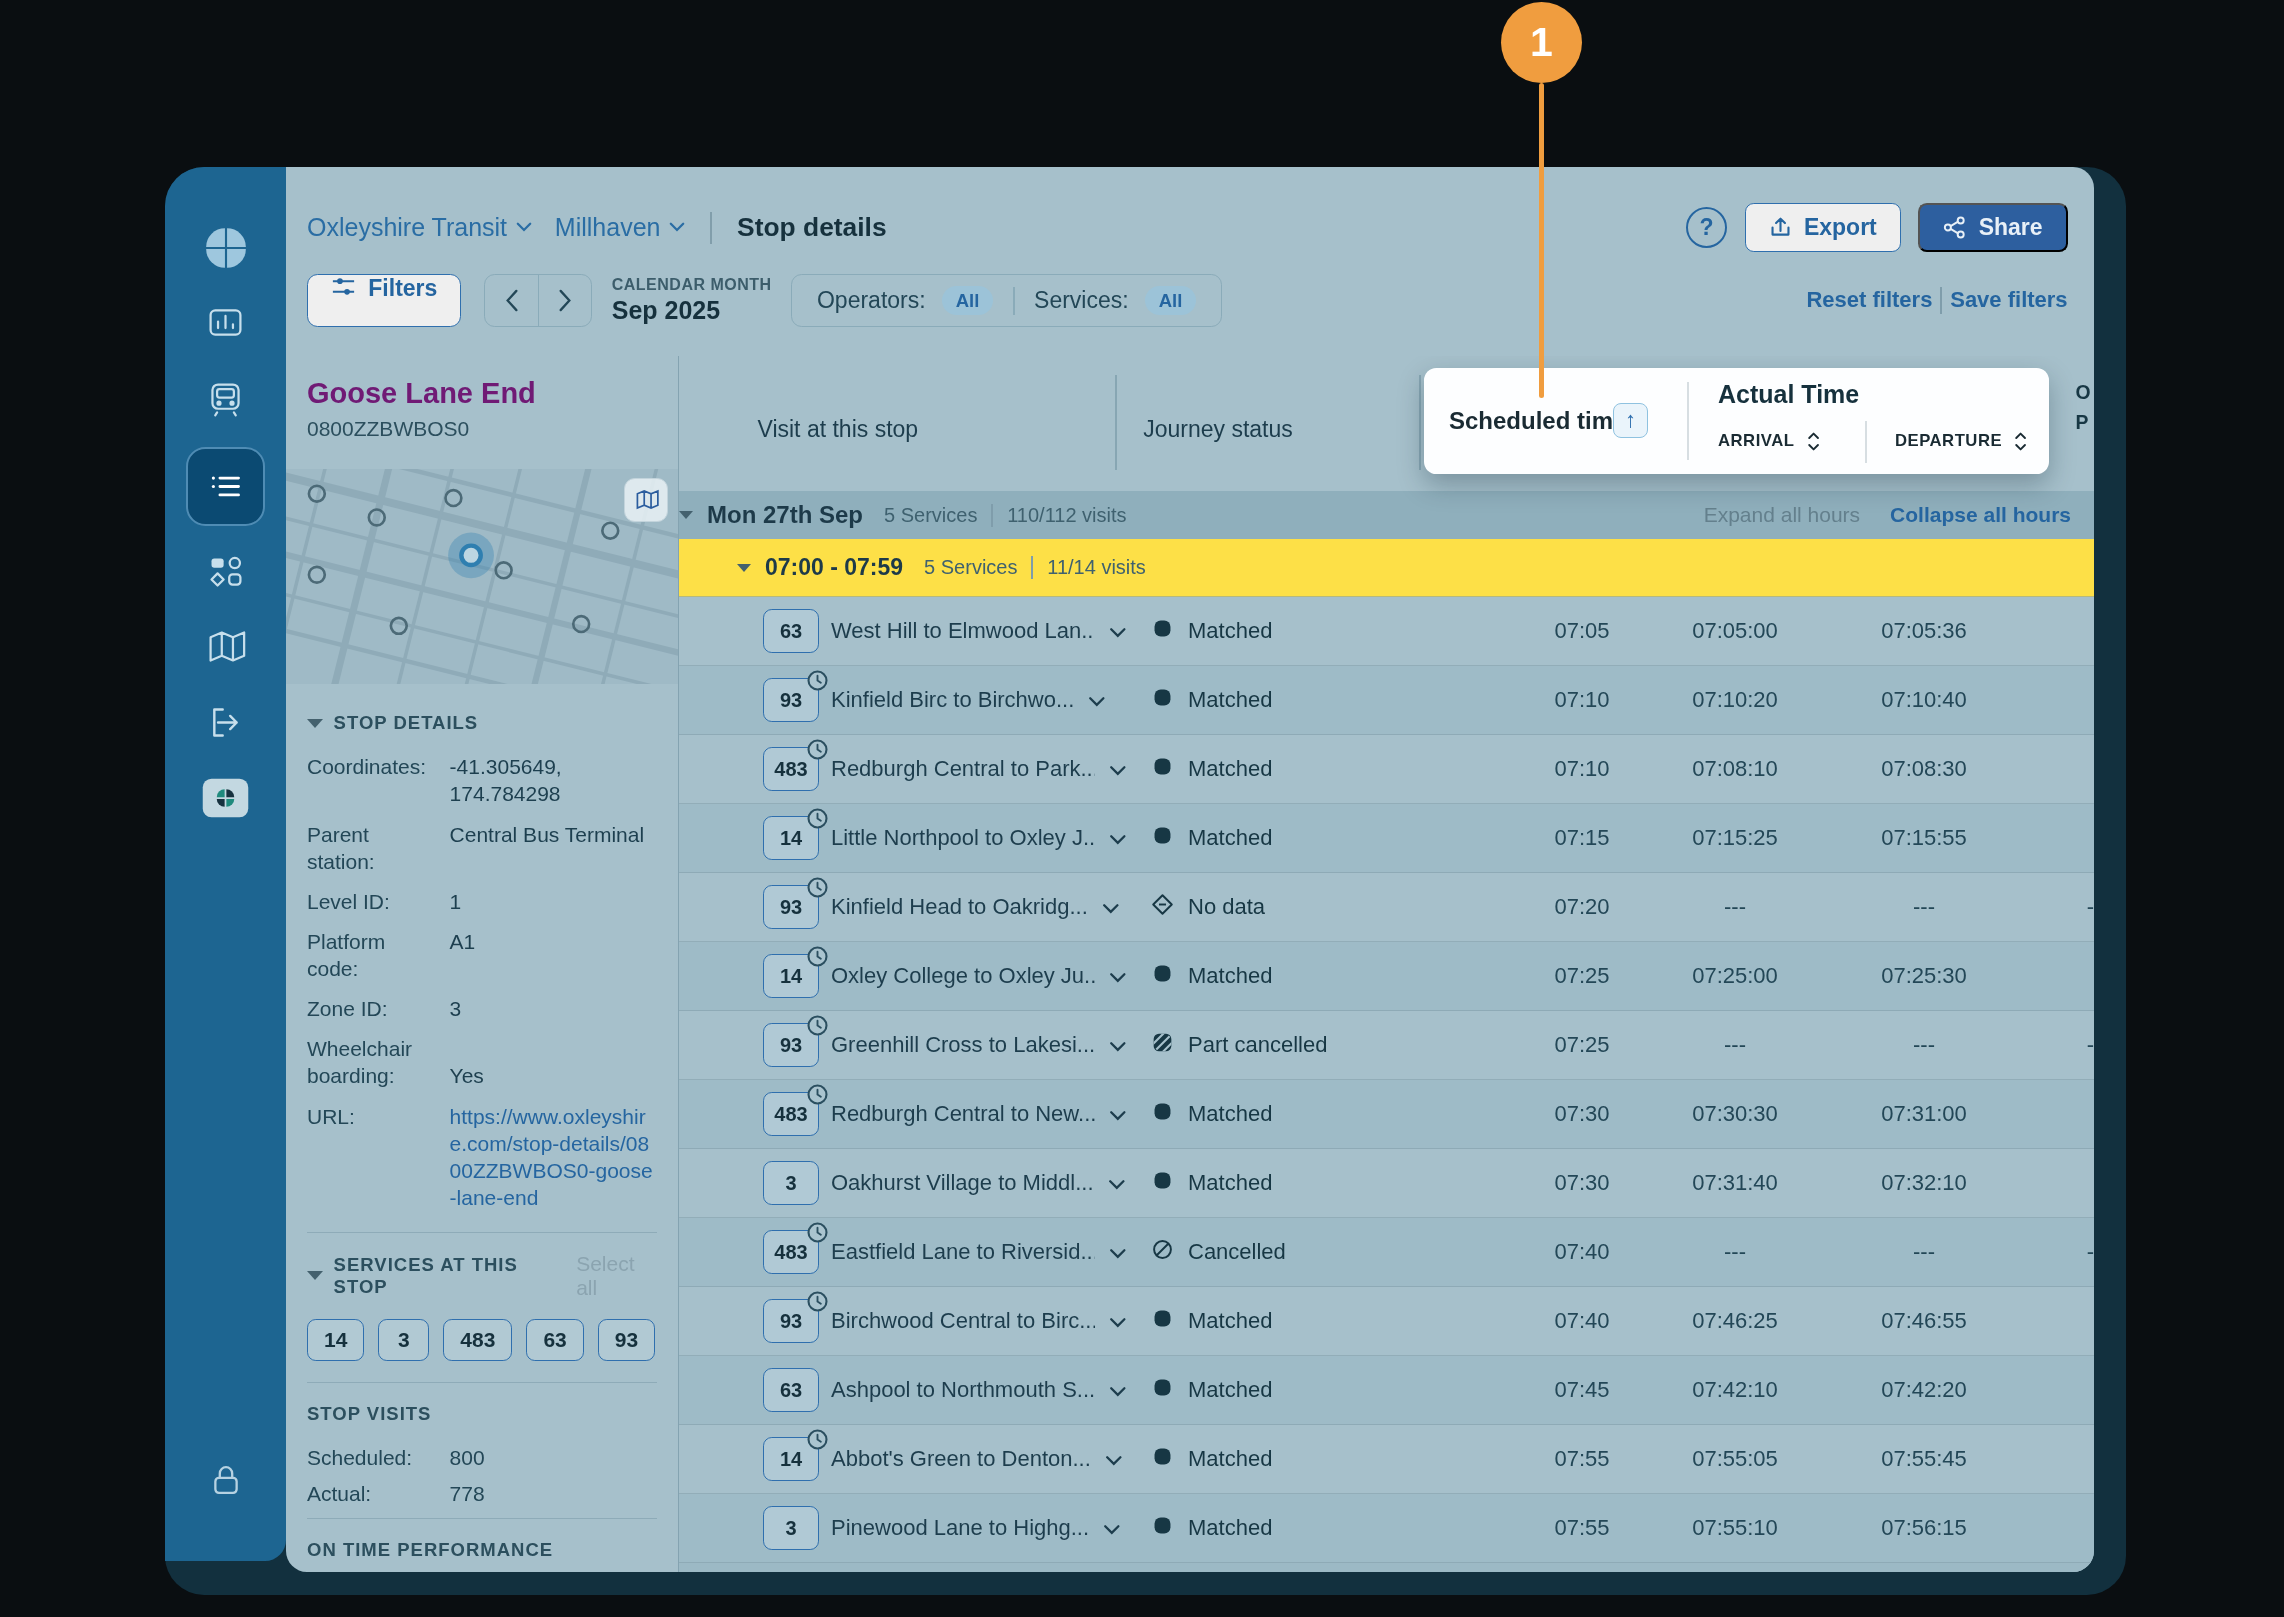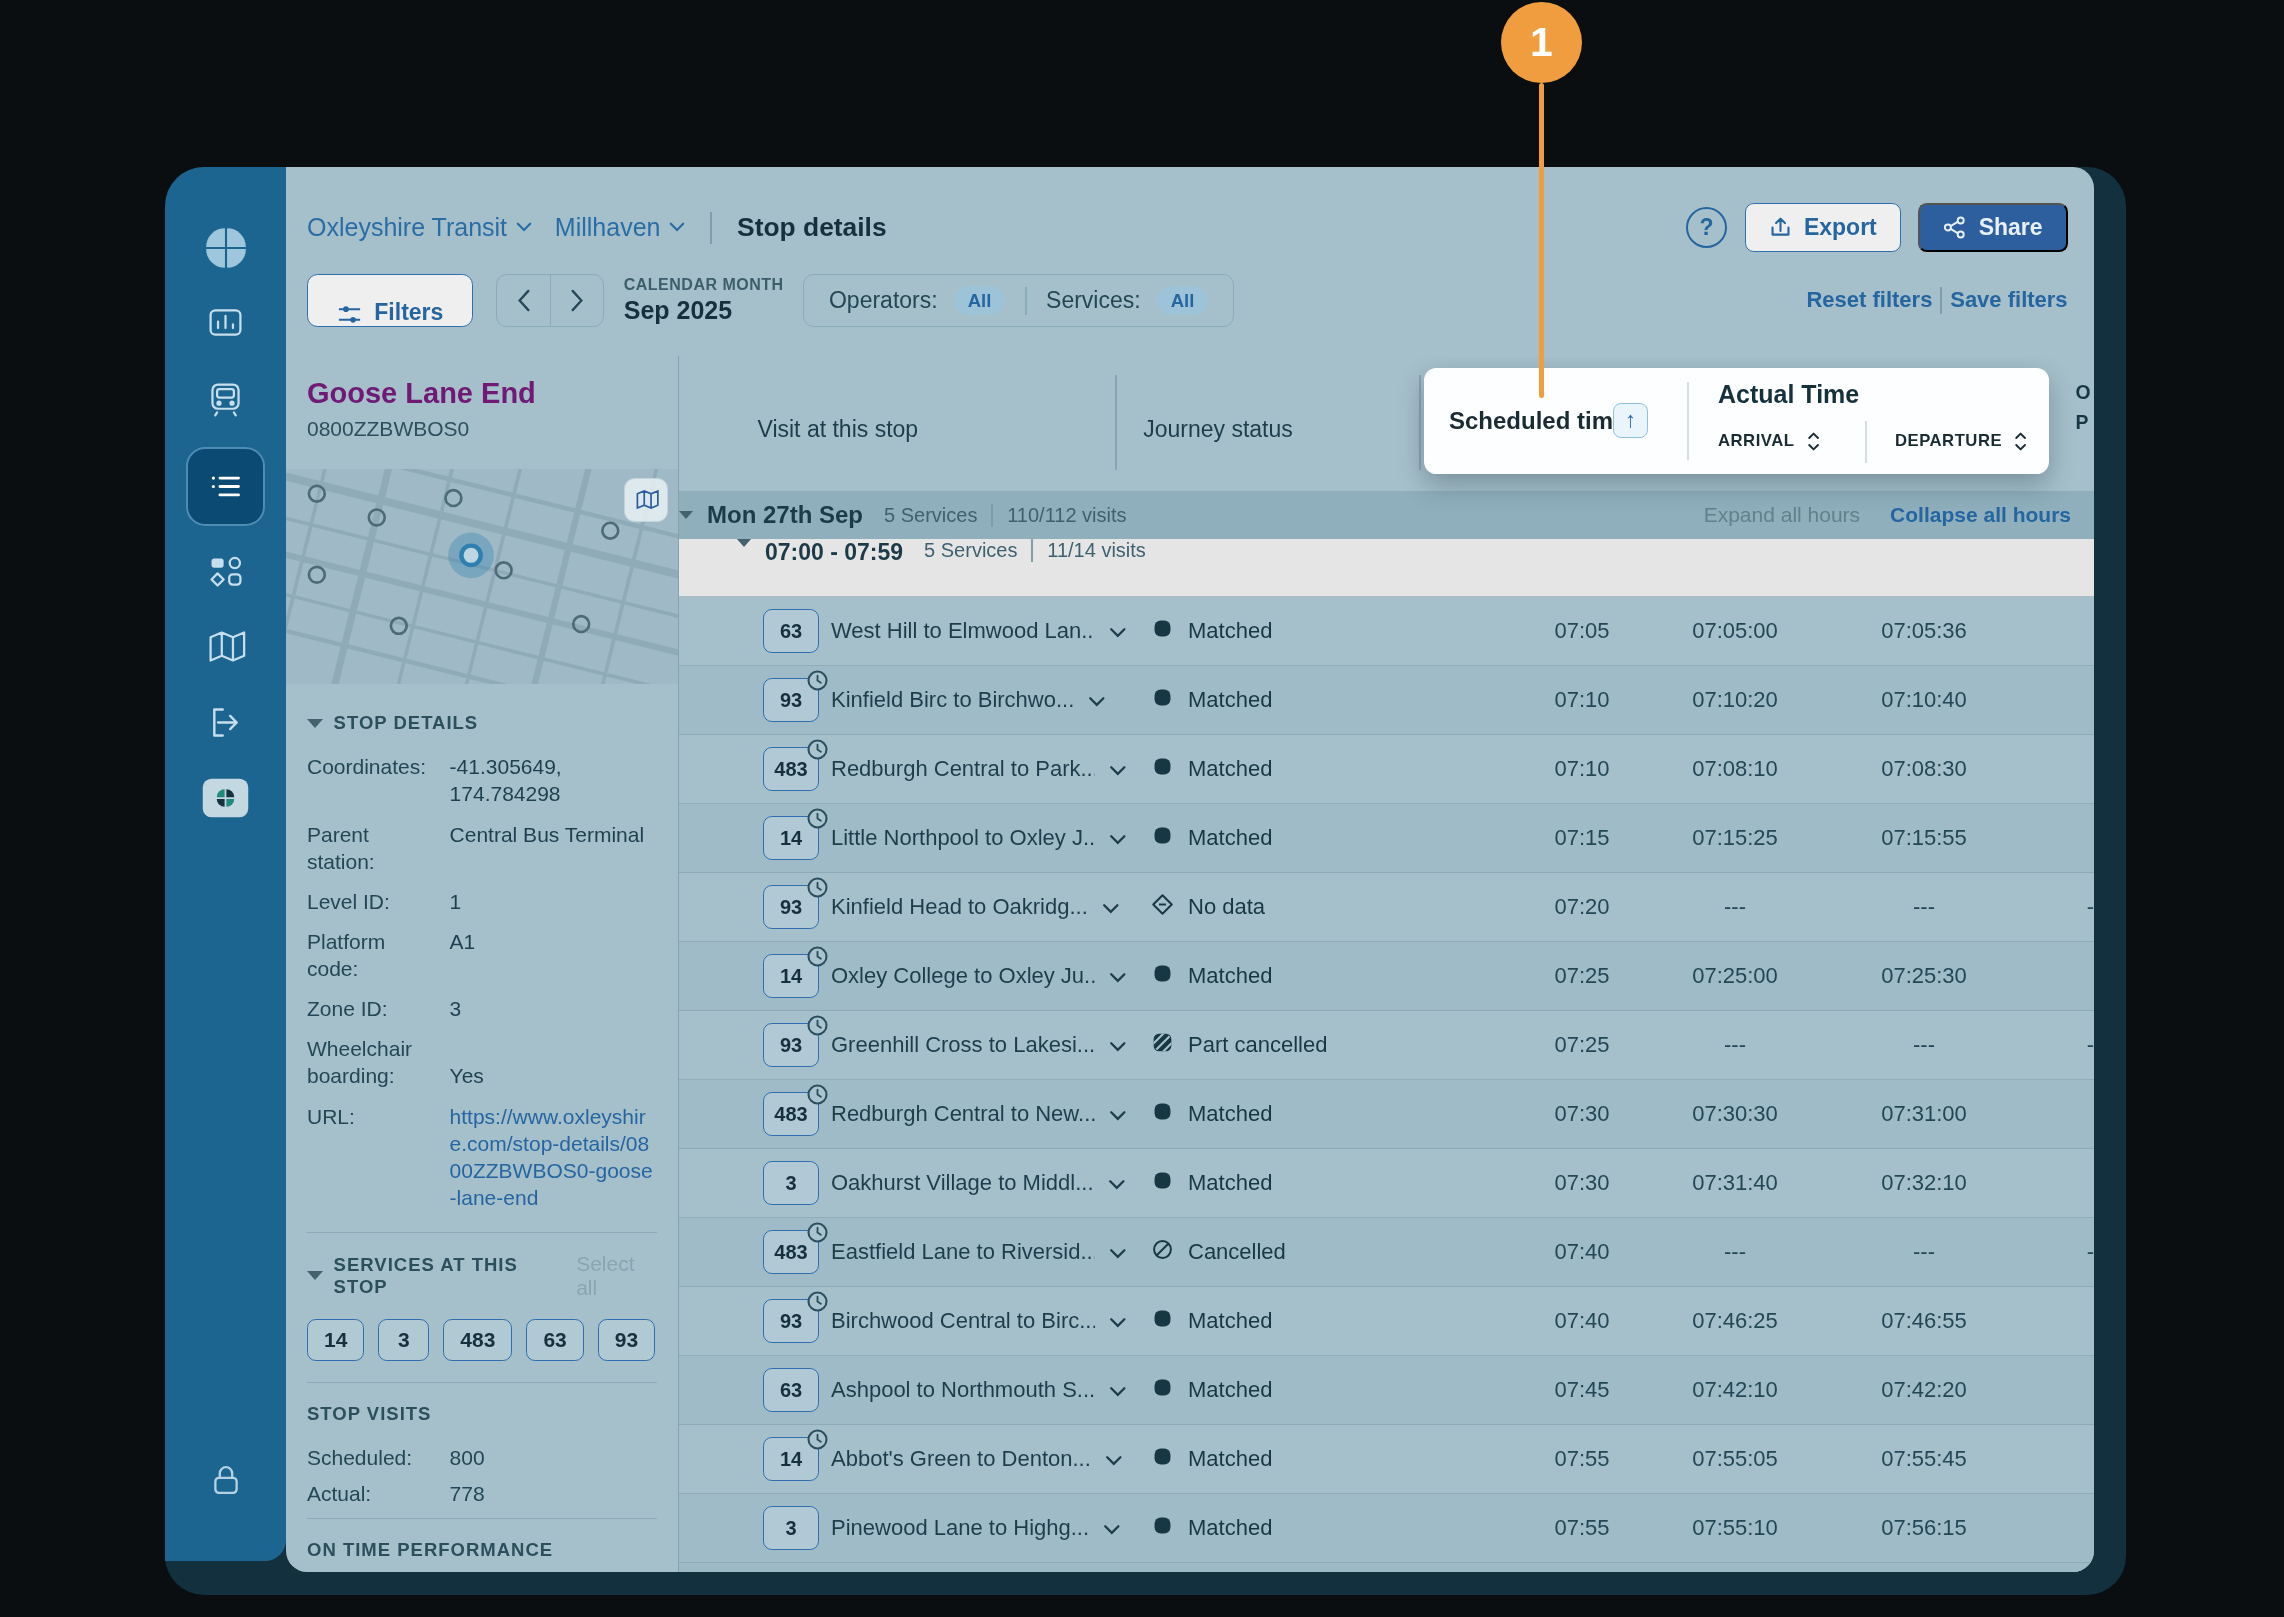--- a/index.html
+++ b/index.html
@@ -36,21 +36,21 @@
   .tb-right{margin-left:auto;display:flex;align-items:center;gap:17.6px}
   .help{width:41px;height:41px;border-radius:50%;border:2.6px solid #2565a0;color:#2565a0;
     font-size:23px;font-weight:700;display:flex;align-items:center;justify-content:center}
   .btn{height:49px;border-radius:8.8px;display:flex;align-items:center;gap:12.3px;padding:0 23px;font-size:23px;font-weight:600}
   .btn.outline{border:1.8px solid #2f6fae;color:#2565a0}
   .btn.solid{background:#2d5f9f;color:#e8f0f7}
 
   
   .filterbar{position:absolute;top:106px;left:21px;right:26.4px;height:55px;display:flex;align-items:center}
   .f-btn{height:53px;border:1.8px solid #2f6fae;border-radius:10.6px;color:#2565a0;font-size:23px;font-weight:600;
-    display:flex;align-items:flex-end;gap:12.3px;padding:0 29px}
+    display:flex;align-items:flex-start;gap:12.3px;padding:0 23px}
   .nav-pill{height:53px;width:108px;border:1.8px solid #8aabb9;border-radius:10.6px;display:flex;margin-left:23px}
   .nav-cell{flex:1;display:flex;align-items:center;justify-content:center}
   .nav-cell:first-child{border-right:1.8px solid #8aabb9}
   .cal{margin-left:19.4px}
   .cal-label{font-size:16px;letter-spacing:0.5px;font-weight:700;color:#3c5d6b}
   .cal-value{font-size:25px;font-weight:700;color:#16313d;margin-top:1.8px}
   .ops-pill{margin-left:19.4px;height:53px;border:1.8px solid #8aabb9;border-radius:10.6px;display:flex;align-items:center;
     gap:16px;padding:0 25px;font-size:23px;color:#234757}
   .all-badge{background:#9cc3d8;color:#2565a0;border-radius:880px;padding:3.5px 14px;font-size:18.5px;font-weight:700}
   .ops-sep{width:1.8px;height:28px;background:#8aabb9;margin:0 3.5px}
@@ -98,21 +98,21 @@
   .pp-arr{left:294px}.pp-dep{left:471px}
   .pp-div2{position:absolute;left:441px;top:53px;width:1.8px;height:42px;background:#d7dee2}
 
   .date-row{height:48px;background:#8fafbc;display:flex;align-items:center;}
   .g-label{font-size:24px;font-weight:600;color:#1d3a49;margin-left:14px}
   .g-meta{font-size:20px;color:#3f616f;margin-left:21px}
   .g-sep{width:1.8px;height:23px;background:#7f9dab;margin:0 14px}
   .dr-right{margin-left:auto;margin-right:23px;display:flex;gap:30px;font-size:21px}
   .lnk-muted{color:#64808d}
   .lnk-blue{color:#2565a0;font-weight:600}
-  .hour-row{height:58px;background:#e5e5e5;display:flex;padding-left:58px;border-bottom:1.8px solid rgba(125,153,166,.55)}
+  .hour-row{height:58px;background:#fde047;display:flex;align-items:center;padding-left:58px;border-bottom:1.8px solid rgba(125,153,166,.55)}
   .hour-row .caret,.date-row .caret{border-left-width:7px;border-right-width:7px;border-top-width:8.8px}
   .h-label{font-size:23px;font-weight:700;color:#1d3a49;margin-left:14px}
 
   .trow{height:69px;position:relative;border-bottom:1.8px solid rgba(125,153,166,.5)}
   .trow.alt{background:#9ebbc7}
   .schip{position:absolute;left:84px;top:12.3px;width:56px;height:44px;border:1.8px solid #2f6fae;border-radius:8.8px;
     background:#b0c9d5;display:flex;align-items:center;justify-content:center;font-size:20px;font-weight:600;color:#16313d}
   .clockb{position:absolute;top:-10.6px;right:-10.6px}
   .route{position:absolute;left:152px;top:0;height:100%;display:flex;align-items:center;gap:14px}
   .route span{font-size:22px;color:#1d3d4d;max-width:264px;white-space:nowrap;overflow:hidden}

